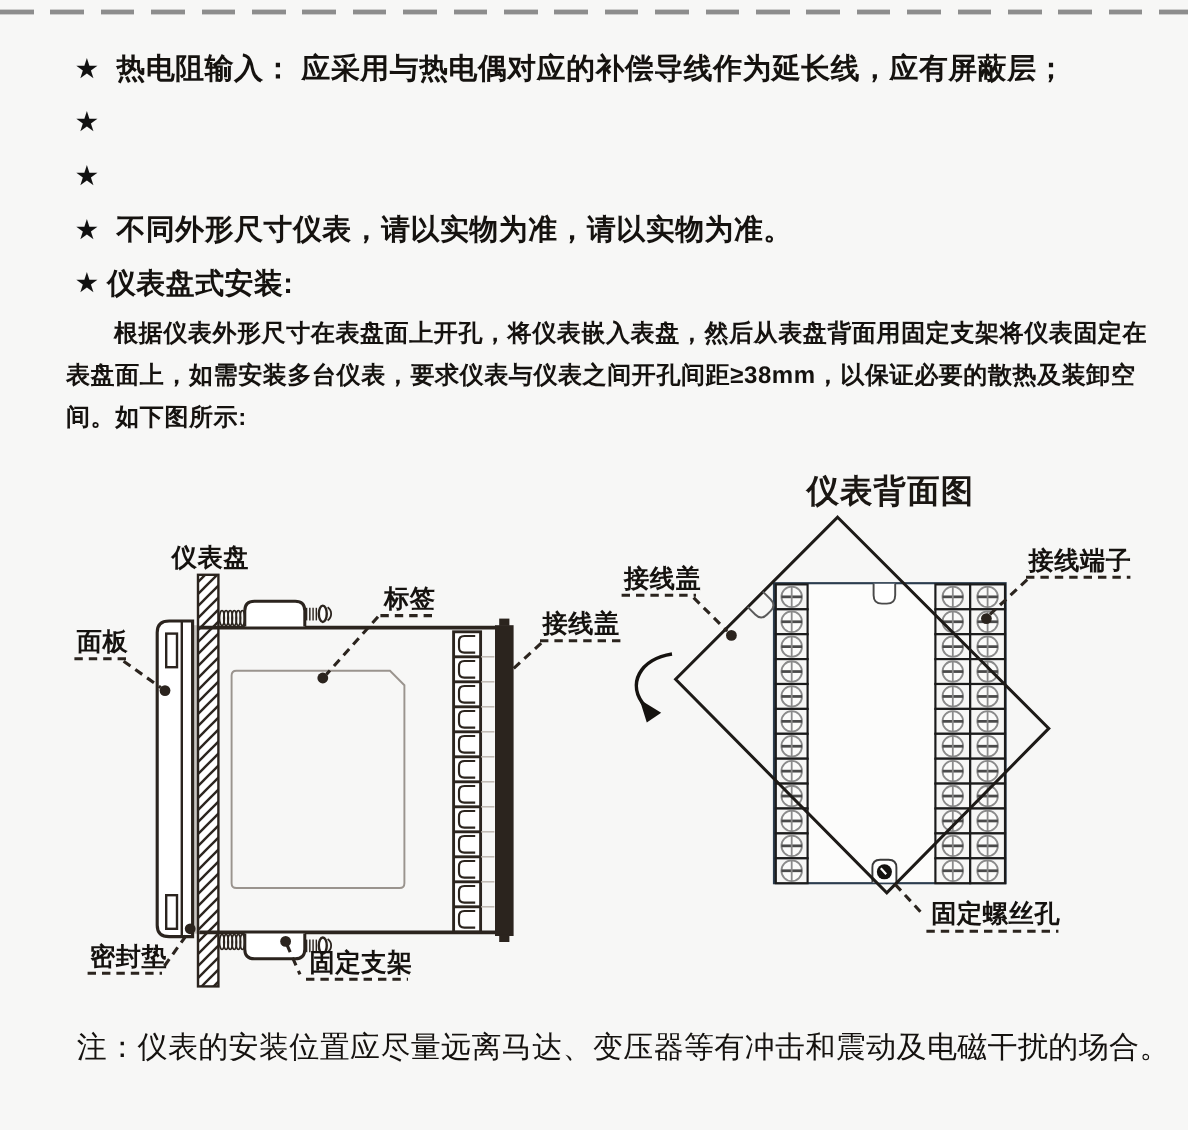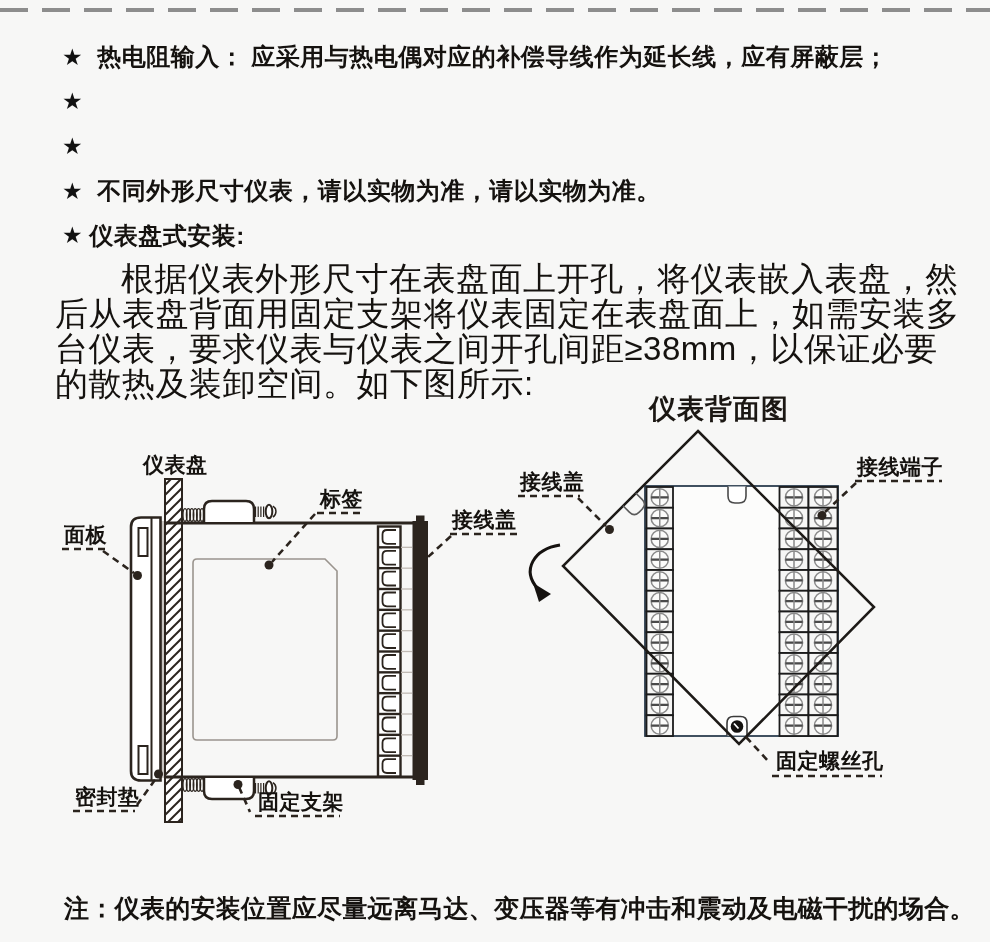--- a/index.html
+++ b/index.html
@@ -10,35 +10,35 @@
   .top-dash{
     position:absolute;left:0;top:8px;width:990px;height:4px;
     background:repeating-linear-gradient(90deg,#8d8d8d 0 28px,transparent 28px 42px);
   }
   .bullets{position:absolute;left:62px;top:35px;width:910px;}
   .bullet{display:flex;align-items:center;height:44.6px;font-size:24px;font-weight:600;letter-spacing:.5px;white-space:nowrap;}
   .bullet .star{font-size:23px;margin-right:14px;color:#111;}
   .bullet.tight .star{margin-right:6px;}
   .para{
     position:absolute;left:55px;top:261px;width:905px;
-    font-size:33px;font-weight:400;line-height:35px;letter-spacing:.5px;text-indent:2em;
+    font-size:20px;font-weight:700;line-height:35px;letter-spacing:.5px;text-indent:2em;
   }
   .fig-title{
     position:absolute;top:391px;font-family:"Liberation Serif","DejaVu Serif",serif;
     font-weight:700;font-size:27px;letter-spacing:1px;white-space:nowrap;color:#1b1713;
   }
   .fig-title.left{left:211px;}
-  .fig-title.right{left:649px;}
+  .fig-title.right{left:672px;}
   svg text{
     font-family:"Liberation Sans","DejaVu Sans",sans-serif;
     font-weight:600;font-size:21px;fill:#15120f;letter-spacing:.5px;
   }
   .note{
-    position:absolute;left:64px;top:892px;width:920px;
-    font-size:25px;font-weight:700;letter-spacing:.3px;white-space:nowrap;
+    position:absolute;left:64px;top:856px;width:920px;
+    font-size:25px;font-weight:400;letter-spacing:.3px;white-space:nowrap;
   }
 </style>
 </head>
 <body>
 
 <div class="page">
 
   <div class="top-dash"></div>
 
   <div class="bullets">

